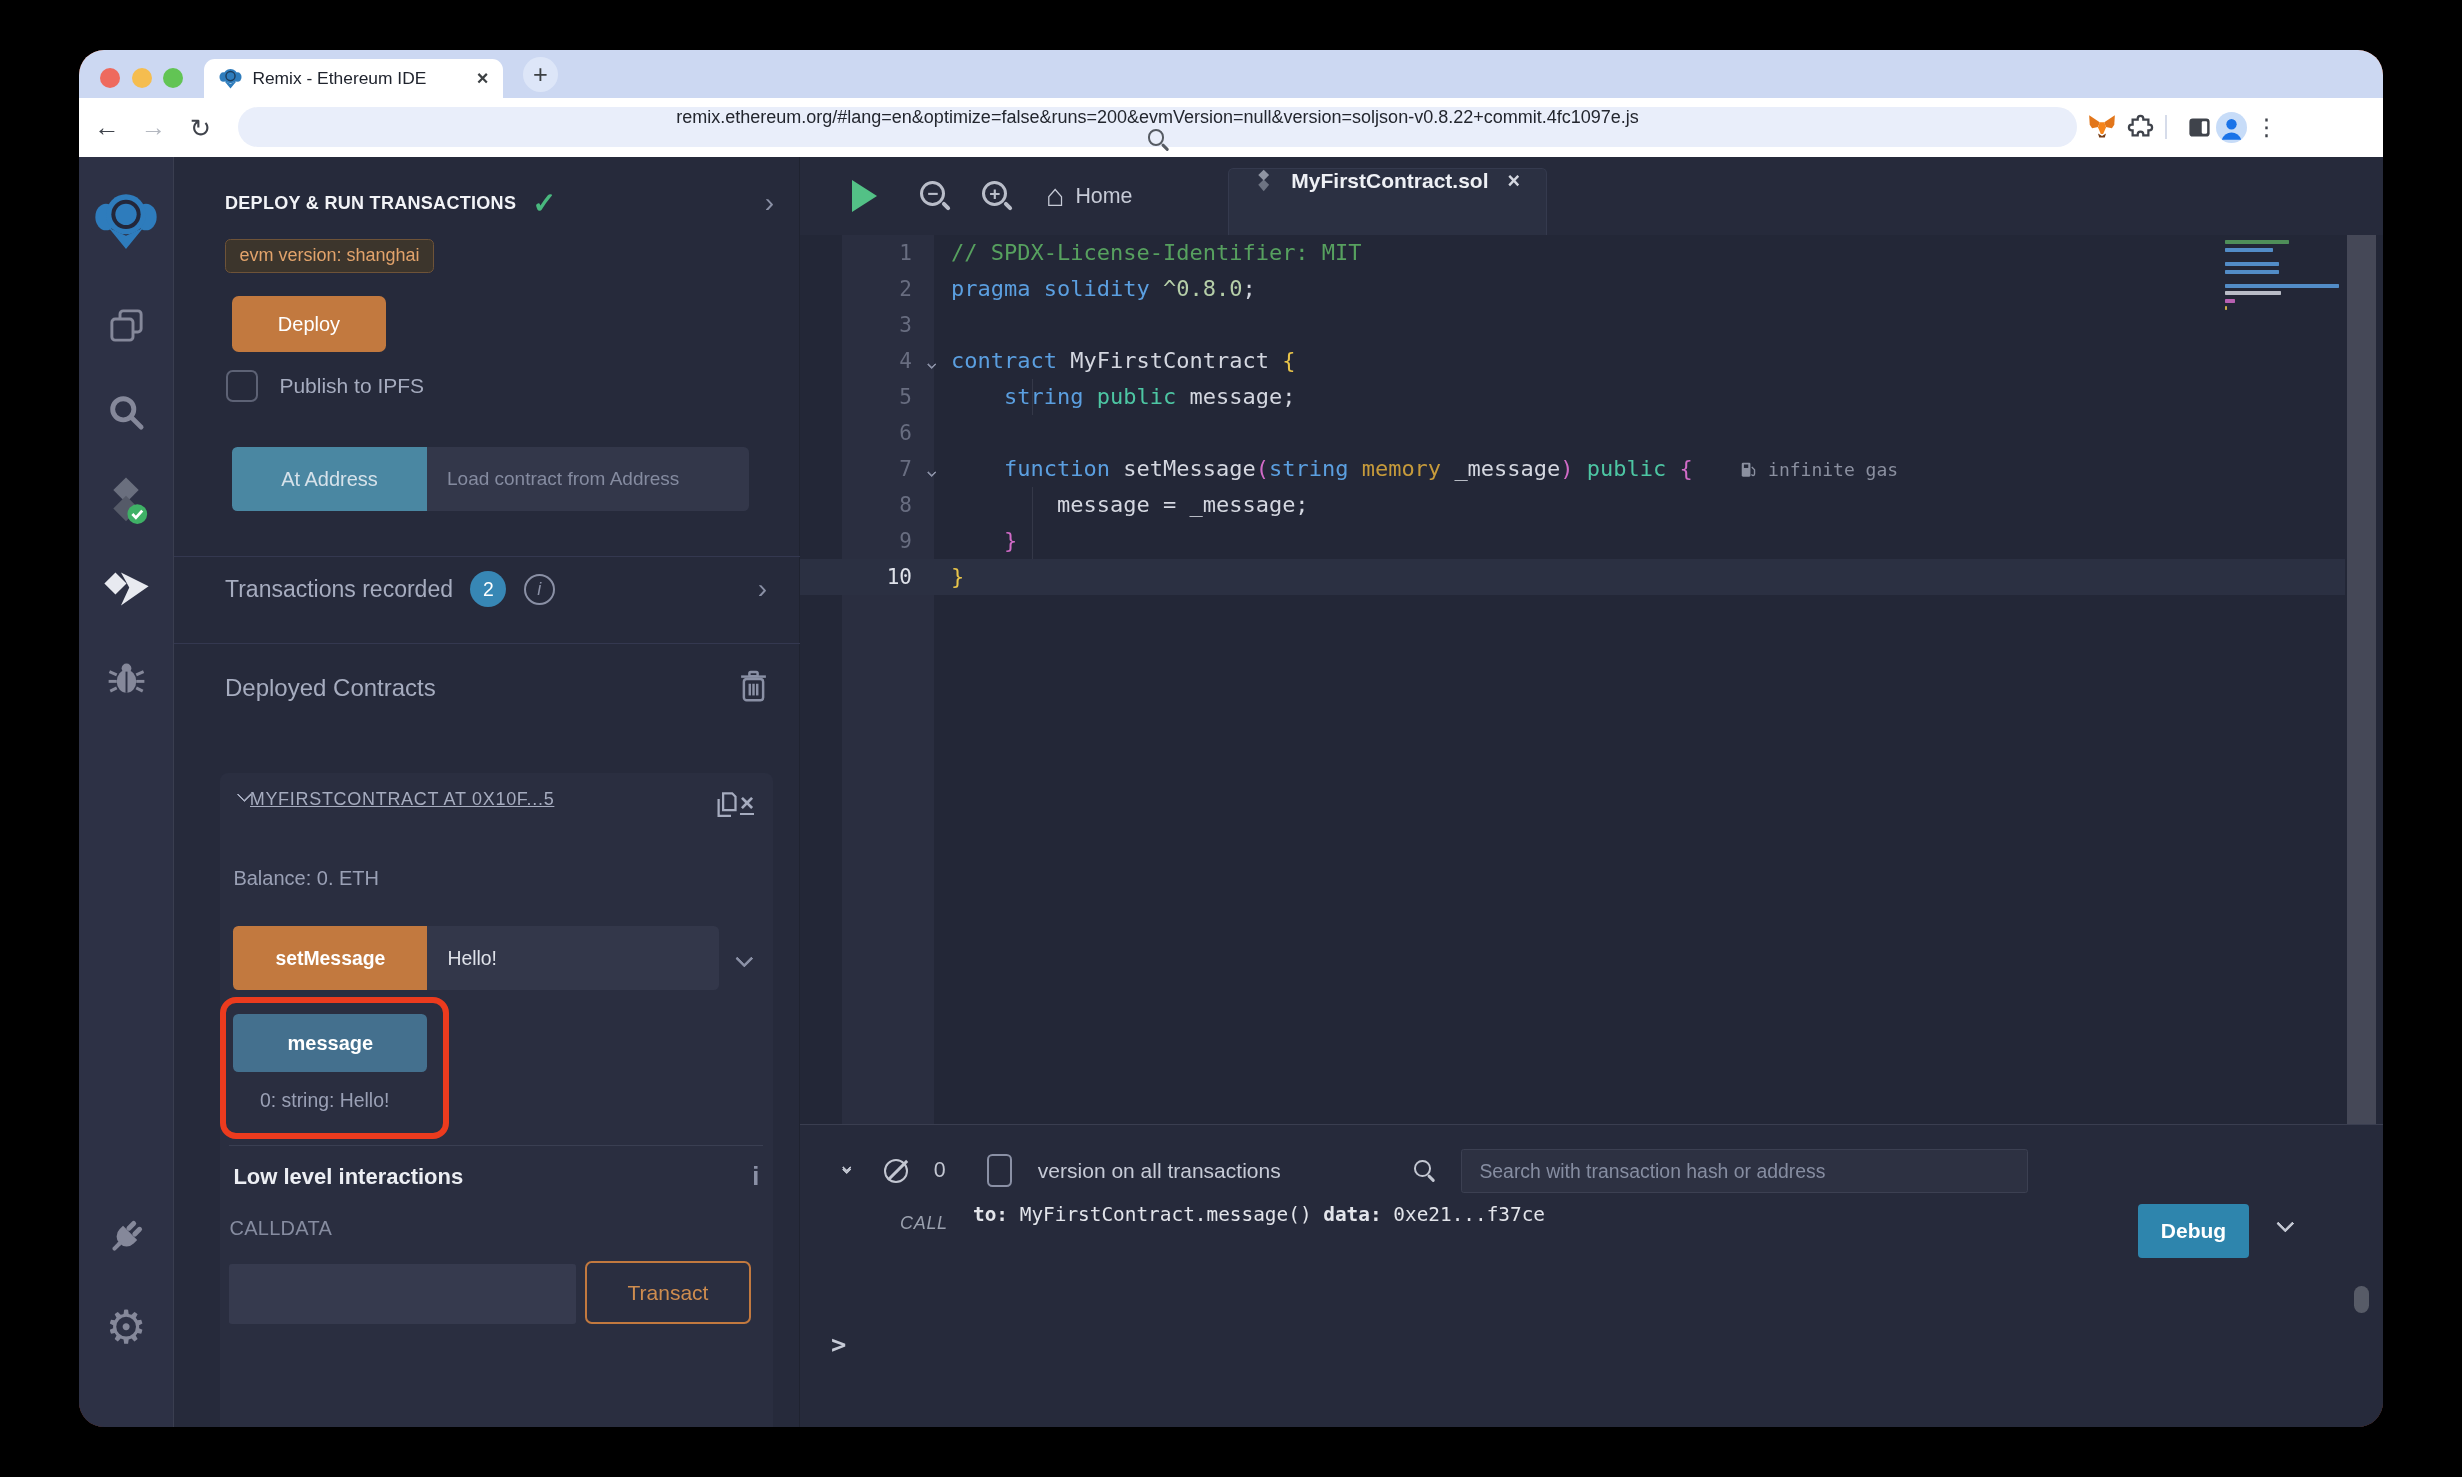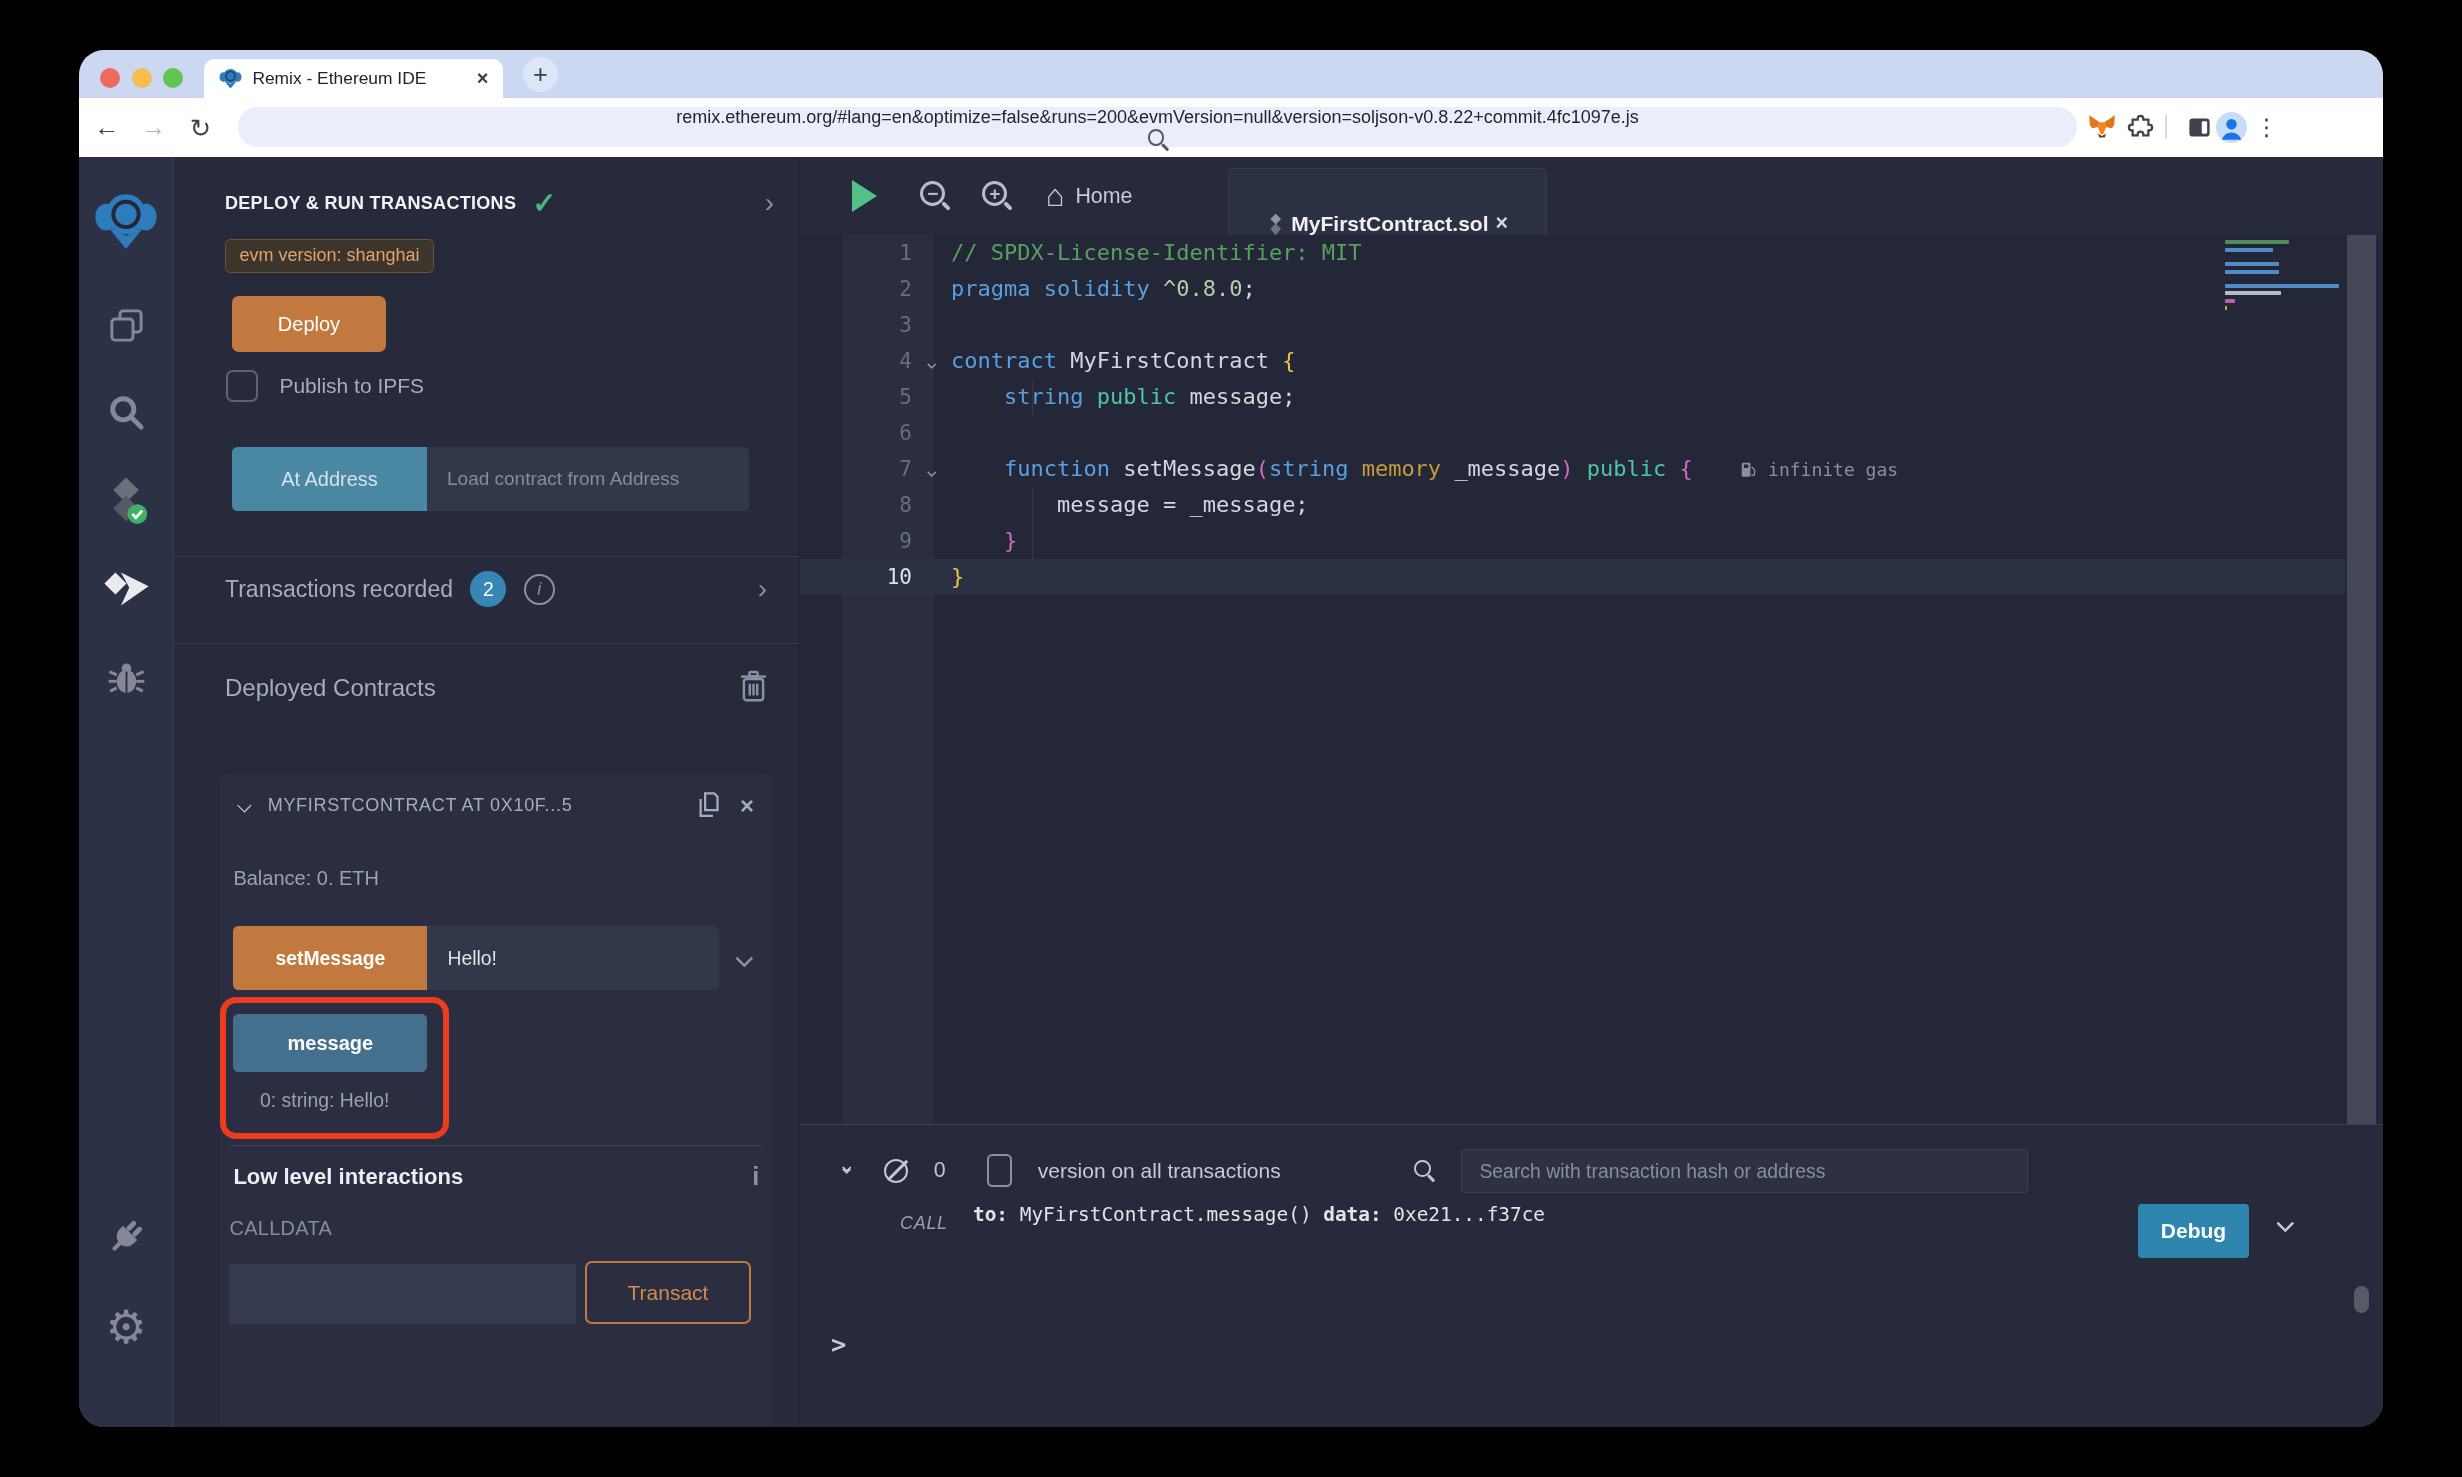--- a/index.html
+++ b/index.html
@@ -47,21 +47,21 @@
   .pdiv{position:absolute;left:0;width:626px;height:1.3px;background:#343850;}
   .txrow{position:absolute;left:51px;top:414px;width:542px;display:flex;align-items:center;gap:17.4px;}
   .txlabel{font-size:23px;color:#a6acbf;white-space:nowrap}
   .txbadge{width:36px;height:36px;border-radius:50%;background:#3787b5;color:#fff;font-size:19.4px;display:flex;align-items:center;justify-content:center;}
   .infoc{width:31px;height:31px;border-radius:50%;border:2px solid #8a90a5;color:#8a90a5;font-size:18px;font-style:italic;display:flex;align-items:center;justify-content:center;}
   .dcrow{position:absolute;left:51px;top:513px;width:543px;display:flex;align-items:center;}
   .dctitle{font-size:24px;color:#a6acbf;}
   .dctrash{margin-left:auto}
   
   .card{position:absolute;left:46px;top:616px;width:553px;height:654px;background:#2a2e40;border-radius:8px 8px 0 0;}
-  .chead{position:absolute;left:19px;top:16px;width:515px;display:flex;align-items:center;gap:18px;color:#a6acbf;}
+  .chead{position:absolute;left:19px;top:16px;width:515px;display:flex;gap:0;color:#a6acbf;text-decoration:underline;}
   .cname{font-size:18px;letter-spacing:0.7px;white-space:nowrap;overflow:hidden;flex:1}
   .ccls{font-size:24px;font-weight:600}
   .cbal{position:absolute;left:13.4px;top:94px;font-size:20px;color:#9aa0b5;}
   .setrow{position:absolute;left:13.4px;top:153px;width:526px;height:64px;display:flex;align-items:center;}
   .btn-set{width:194px;height:64px;background:#c2793f;border:none;border-radius:5.4px 0 0 5.4px;color:#fff;font-size:19.4px;font-weight:600;flex:none}
   .in-set{width:292px;height:64px;background:#33374a;border:none;border-radius:0 5.4px 5.4px 0;color:#dfe2ea;font-size:19.4px;padding:0 20px;font-family:inherit}
   .redbox{position:absolute;left:0;top:224px;width:229px;height:142px;border:6.7px solid #ec3b1e;border-radius:16px;pointer-events:none;}
   .btn-msg{position:absolute;left:13.4px;top:241px;width:194px;height:58px;background:#44708e;border:none;border-radius:5.4px;color:#fff;font-size:20px;font-weight:600;}
   .msgout{position:absolute;left:40px;top:316px;font-size:19.4px;color:#9aa0b5;}
   .cdiv{position:absolute;left:9.4px;top:372px;width:534px;height:1.3px;background:#3a3f52;}
@@ -72,21 +72,21 @@
   .in-call{position:absolute;left:9.4px;top:491px;width:347px;height:60px;background:#363a4e;border:none;border-radius:2.7px;color:#dfe2ea;font-size:19.4px;padding:0 16px;font-family:inherit}
   .btn-trans{position:absolute;left:365px;top:488px;width:166px;height:63px;background:transparent;border:2px solid #c2793f;border-radius:6.7px;color:#cf8d4f;font-size:21px;}
   
   .main{position:absolute;left:721px;top:0;bottom:0;width:1584px;}
   .edtabs{position:absolute;left:0;top:0;width:100%;height:78px;background:#262a3b;}
   .play{position:absolute;left:52px;top:23px;width:0;height:0;border-left:25.4px solid #53c186;border-top:16px solid transparent;border-bottom:16px solid transparent;}
   .zmg{position:absolute;top:24px;width:25.4px;height:25.4px;border:3.3px solid #b9bdc9;border-radius:50%;color:#b9bdc9;display:flex;align-items:center;justify-content:center;font-size:19px;font-weight:700;line-height:1}
   .zmg::after{content:"";position:absolute;width:10px;height:4px;background:#b9bdc9;border-radius:2px;right:-8.7px;bottom:-4.7px;transform:rotate(45deg);}
   .hometab{position:absolute;left:246px;top:0;height:78px;display:flex;align-items:center;gap:10.7px;color:#c6cad6;}
   .homeic{font-size:31px}.homelbl{font-size:21.4px}
-  .ftab{position:absolute;left:428px;top:10.7px;width:319px;height:68px;background:#2b3042;border:0.7px solid #353a4e;border-bottom:none;border-radius:5.4px 5.4px 0 0;display:flex;align-items:flex-end;justify-content:center;gap:7px;}
+  .ftab{position:absolute;left:428px;top:10.7px;width:319px;height:68px;background:#2b3042;border:0.7px solid #353a4e;border-bottom:none;border-radius:5.4px 5.4px 0 0;display:flex;align-items:flex-start;justify-content:center;gap:19px;}
   .ftabttl{font-size:21px;color:#eef0f5;font-weight:600}
   .ftabcls{font-size:21.4px;color:#d4d7e0;font-weight:700}
   .editor{position:absolute;left:0;top:78px;width:100%;height:889px;background:#232737;overflow:hidden;}
   .gstrip{position:absolute;left:42px;top:0;bottom:0;width:92px;background:#2a2e40;}
   .crow{position:relative;height:36px;line-height:36px;white-space:pre;font-family:"DejaVu Sans Mono",monospace;font-size:22px;}
   .crow.active::before{content:"";position:absolute;left:0;right:39px;top:0;bottom:0;background:#2b3042;}
   .crow>*{position:relative}
   .lnum{display:inline-block;width:112px;text-align:right;color:#686d80;font-size:21px;}
   .crow.active .lnum{color:#dfe2ea}
   .fold{display:inline-block;width:39px;text-align:center;color:#8a90a5;}

